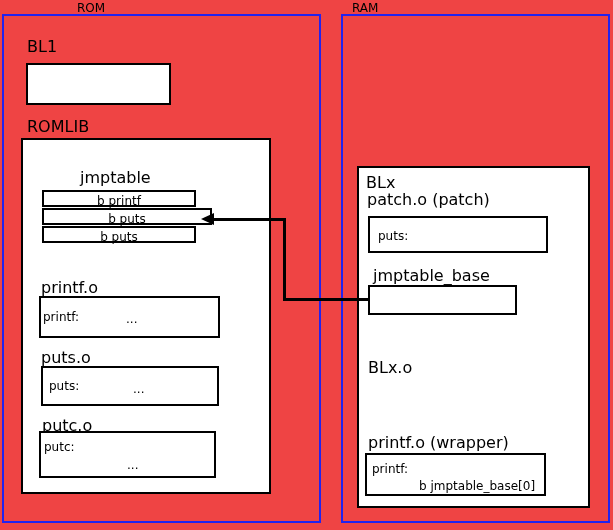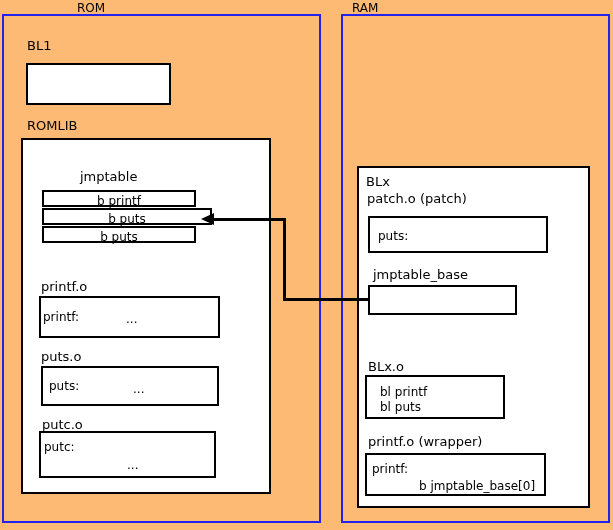--- a/index.html
+++ b/index.html
@@ -7,26 +7,26 @@
     padding: 0;
     background: #ffffff;
   }
   body {
     font-family: "DejaVu Sans", sans-serif;
   }
   #diagram {
     position: relative;
     width: 613px;
     height: 530px;
-    background: #fdba74;
+    background: #ef4444;
     overflow: hidden;
   }
   .lbl {
     position: absolute;
-    font-size: 13px;
+    font-size: 16px;
     color: #000000;
     line-height: 1;
     white-space: nowrap;
   }
   .region {
     position: absolute;
     border: 2px solid #2222ee;
     background: transparent;
     box-sizing: border-box;
   }
@@ -121,24 +121,20 @@
   <div class="box" style="left:368px; top:216px; width:180px; height:37px;">
     <span class="box-txt" style="left:8px; top:11px;">puts:</span>
   </div>
 
   <div class="lbl" style="left:373px; top:268px;">jmptable_base</div>
   <div class="box" style="left:368px; top:285px; width:149px; height:30px;">
     <span class="box-txt" style="left:6px; top:6px;"></span>
   </div>
 
   <div class="lbl" style="left:368px; top:360px;">BLx.o</div>
-  <div class="box" style="left:365px; top:375px; width:140px; height:44px;">
-    <span class="box-txt" style="left:13px; top:8px;">bl printf</span>
-    <span class="box-txt" style="left:13px; top:23px;">bl puts</span>
-  </div>
 
   <div class="lbl" style="left:368px; top:435px;">printf.o (wrapper)</div>
   <div class="box" style="left:365px; top:453px; width:181px; height:43px;">
     <span class="box-txt" style="left:5px; top:7px;">printf:</span>
     <span class="box-txt" style="left:52px; top:24px;">b jmptable_base[0]</span>
   </div>
 
   <div class="conn" style="left:283px; top:298px; width:86px; height:3px;"></div>
   <div class="conn" style="left:283px; top:218px; width:3px; height:83px;"></div>
   <div class="conn" style="left:214px; top:218px; width:72px; height:3px;"></div>

